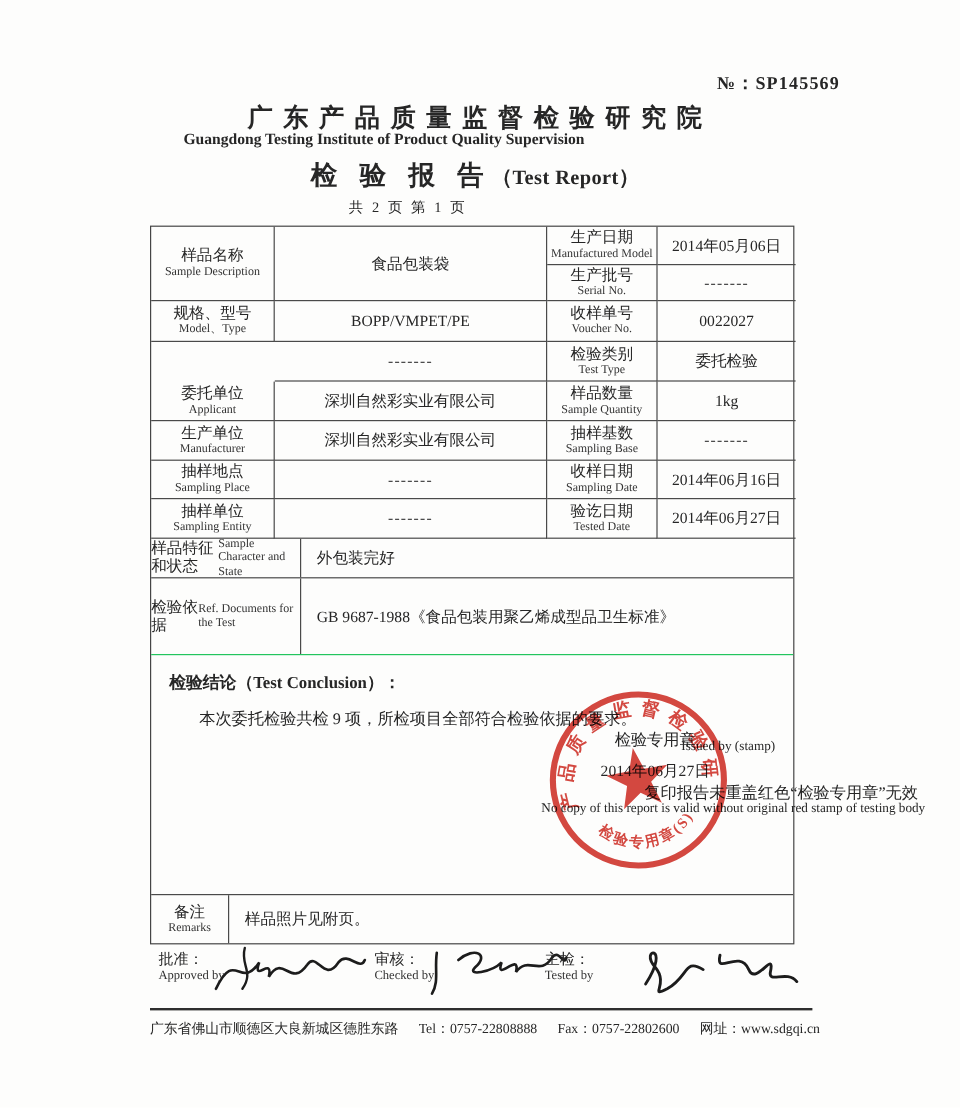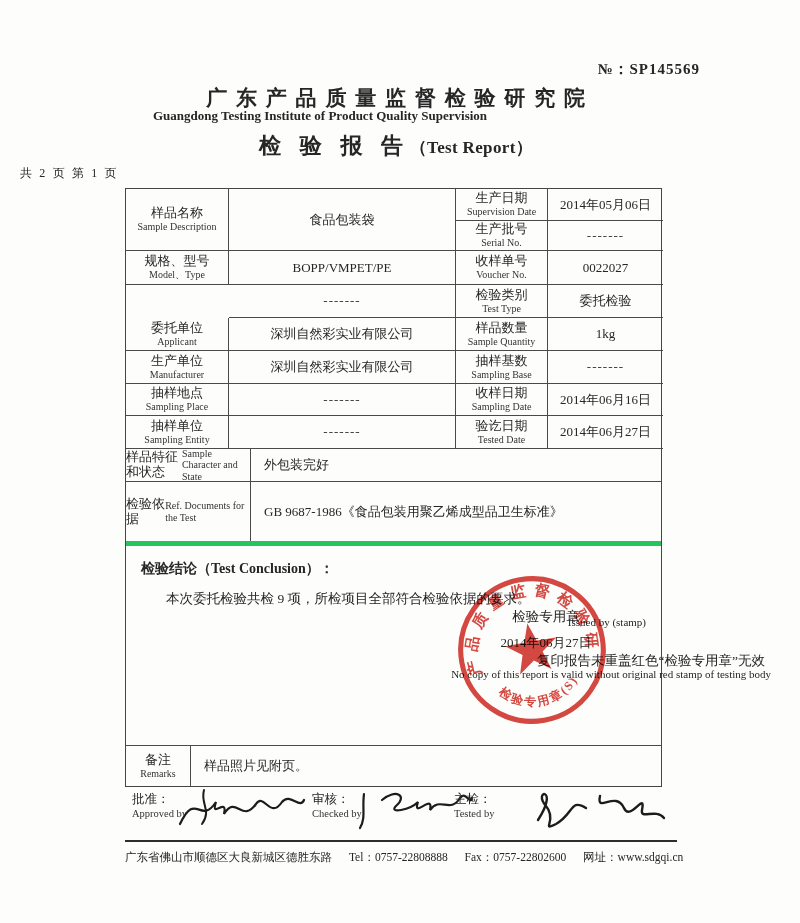--- a/index.html
+++ b/index.html
@@ -10,32 +10,32 @@
     color:#262626;
   }
   .abs{position:absolute;}
   
   .report-no{top:60px;left:0;width:700px;text-align:right;font-size:15px;font-weight:bold;letter-spacing:1px;}
   .inst-cn{top:84px;left:0;width:800px;text-align:center;font-size:21px;font-weight:bold;letter-spacing:.42em;}
   .inst-en{top:108px;left:0;width:640px;text-align:center;font-size:13px;font-weight:bold;}
   .doc-title{top:131px;left:0;width:792px;text-align:center;font-weight:bold;}
   .doc-title .cn{font-size:22px;letter-spacing:.3em;}
   .doc-title .en{font-size:17px;letter-spacing:.02em;}
-  .page-info{top:165px;left:0;width:680px;text-align:left;font-size:12px;letter-spacing:.18em;padding-left:20px;}
+  .page-info{top:165px;left:0;width:680px;text-align:center;font-size:12px;letter-spacing:.18em;}
   
   .tbl{top:188px;left:125px;width:537px;border:1.5px solid #454545;background:transparent;box-sizing:border-box;}
   .gridA{display:grid;grid-template-columns:103px 227px 92px 115px;grid-template-rows:32px 30px 34px 33px 33px 33px 32px 33px;}
   .cell{border-right:1px solid #4a4a4a;border-bottom:1px solid #4a4a4a;display:flex;flex-direction:column;align-items:center;justify-content:center;box-sizing:border-box;overflow:hidden;}
   .cell.last{border-right:none;}
   .lab .cn{font-size:13px;line-height:1.12;}
   .lab .en{font-size:10px;line-height:1.15;color:#333;}
   .val{font-size:13px;}
   .val.dash{letter-spacing:1px;color:#3a3a3a;}
   .rowB{height:33px;display:flex;border-bottom:1px solid #4a4a4a;box-sizing:border-box;}
-  .rowC{height:64px;display:flex;border-bottom:5px solid #22c55e;box-sizing:border-box;}
+  .rowC{height:64px;display:flex;border-bottom:1px solid #22c55e;box-sizing:border-box;}
   .rowE{height:40px;display:flex;box-sizing:border-box;}
   .rowB .lab,.rowC .lab{width:125px;border-right:1px solid #4a4a4a;display:flex;flex-direction:row;align-items:center;justify-content:center;box-sizing:border-box;flex:none;}
   .rowE .lab{width:65px;border-right:1px solid #4a4a4a;display:flex;flex-direction:column;align-items:center;justify-content:center;box-sizing:border-box;flex:none;}
   .rowB .v,.rowC .v,.rowE .v{flex:1;display:flex;align-items:center;padding-left:13px;font-size:13px;}
   
   .concl{height:200px;border-bottom:1px solid #4a4a4a;box-sizing:border-box;position:relative;}
   .concl-head{position:absolute;top:14px;left:15px;font-size:14px;font-weight:bold;}
   .concl-body{position:absolute;top:44px;left:40px;font-size:13.5px;}
   .st-line{position:absolute;white-space:nowrap;}
   .cap-cn{top:52px;left:330px;width:180px;text-align:center;font-size:13.5px;margin-top:10px;}
@@ -67,21 +67,21 @@
 <div class="abs tbl">
 
   <div class="gridA">
     <div class="cell lab" style="grid-column:1;grid-row:1/3;">
       <span class="cn">样品名称</span>
       <span class="en">Sample Description</span>
     </div>
     <div class="cell val" style="grid-column:2;grid-row:1/3;">食品包装袋</div>
     <div class="cell lab" style="grid-column:3;grid-row:1;">
       <span class="cn">生产日期</span>
-      <span class="en">Supervision Date</span>
+      <span class="en">Manufactured Model</span>
     </div>
     <div class="cell val last" style="grid-column:4;grid-row:1;">2014年05月06日</div>
     <div class="cell lab" style="grid-column:3;grid-row:2;">
       <span class="cn">生产批号</span>
       <span class="en">Serial No.</span>
     </div>
     <div class="cell val last dash" style="grid-column:4;grid-row:2;">-------</div>
 
     <div class="cell lab" style="grid-column:1;grid-row:3;">
       <span class="cn">规格、型号</span>
@@ -152,21 +152,21 @@
       <span class="en">Sample Character and State</span>
     </div>
     <div class="v">外包装完好</div>
   </div>
 
   <div class="rowC">
     <div class="lab">
       <span class="cn">检验依据</span>
       <span class="en">Ref. Documents for the Test</span>
     </div>
-    <div class="v">GB 9687-1986《食品包装用聚乙烯成型品卫生标准》</div>
+    <div class="v">GB 9687-1988《食品包装用聚乙烯成型品卫生标准》</div>
   </div>
 
   <div class="concl">
     <div class="concl-head">检验结论（Test Conclusion）：</div>
     <div class="concl-body">本次委托检验共检 9 项，所检项目全部符合检验依据的要求。</div>
 
     <div class="st-line cap-cn">检验专用章</div>
     <div class="st-line cap-en">Issued by (stamp)</div>
     <div class="st-line cap-date">2014年06月27日</div>
     <div class="st-line notice-cn">复印报告未重盖红色“检验专用章”无效</div>

